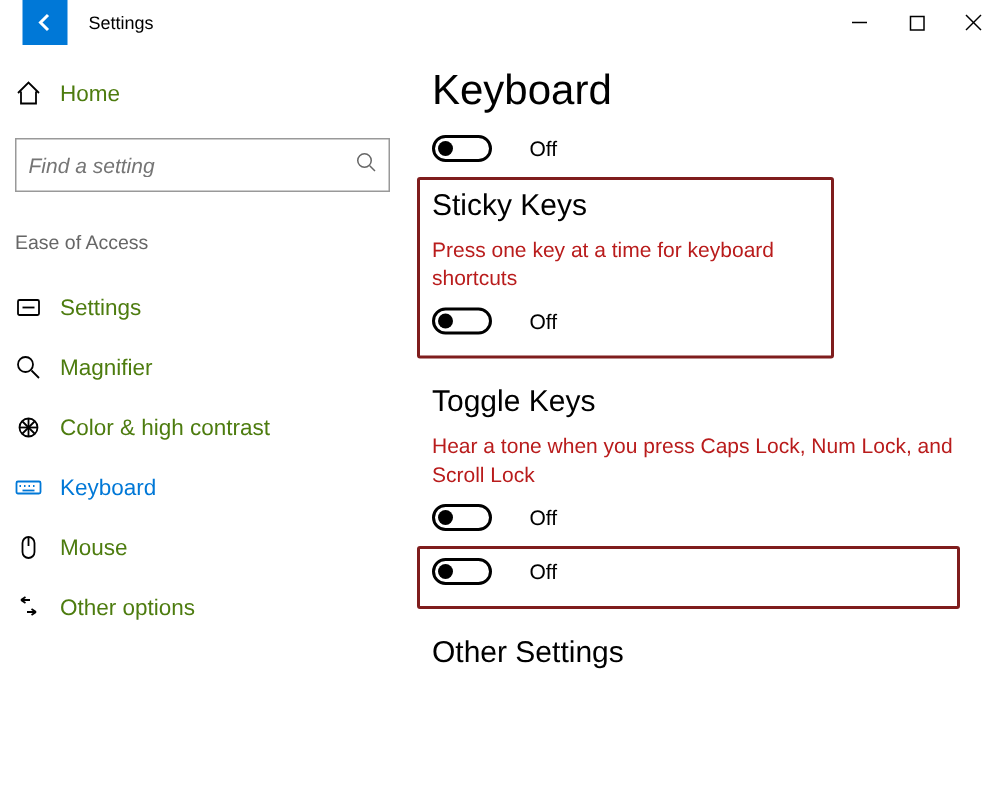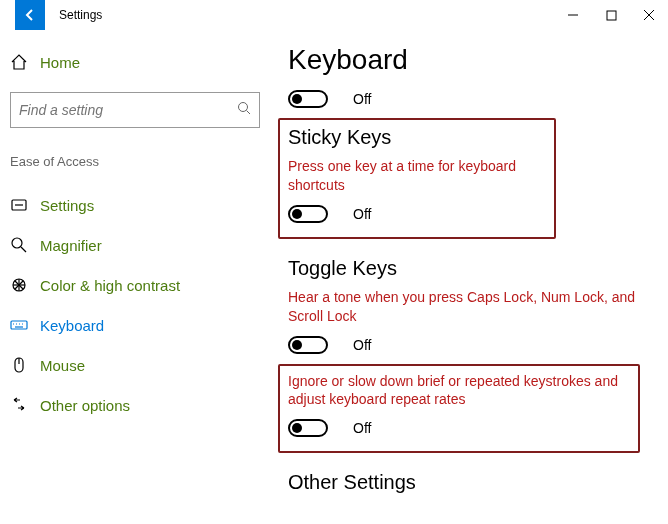--- a/index.html
+++ b/index.html
@@ -175,21 +175,20 @@
         <div class="desc">Hear a tone when you press Caps Lock, Num Lock, and Scroll Lock</div>
         <div class="toggle-row">
           <div class="toggle">
               <div class="knob"></div>
             </div>
           <div class="toggle-label">Off</div>
         </div>
       </div>
 
       <div class="red-box" style="max-width:362px;">
-        <div class="desc">Ignore or slow down brief or repeated keystrokes and adjust keyboard repeat rates</div>
         <div class="toggle-row">
           <div class="toggle">
               <div class="knob"></div>
             </div>
           <div class="toggle-label">Off</div>
         </div>
       </div>
 
       <div class="subheading">Other Settings</div>
     </div>

